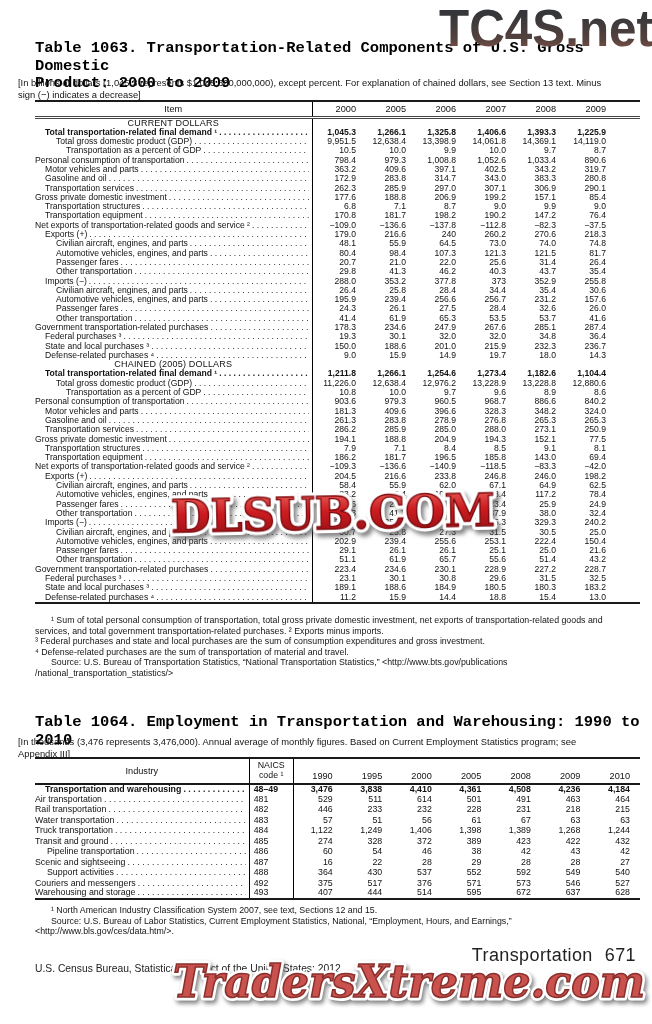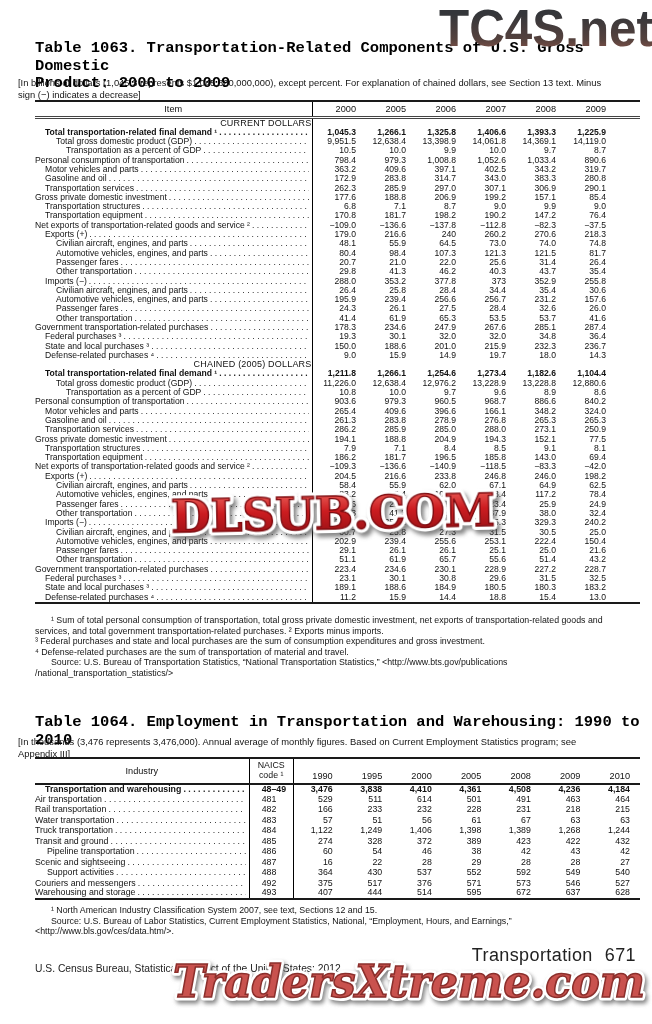--- a/index.html
+++ b/index.html
@@ -29,22 +29,22 @@
   #t64 th.year{vertical-align:bottom;padding-bottom:2px;padding-right:10px}
   #t64 th.ind-h{vertical-align:middle}
   #t63 tbody tr{height:9.3px}
   #t64 tbody tr{height:10.45px}
   tr.sec{height:13px}
   td{font-size:8.6px;line-height:9.2px;padding:0;vertical-align:middle;color:#111}
   #t64 td{font-size:8.8px}
   td.num{text-align:right;padding-right:6px;white-space:nowrap}
   #t64 td.num{padding-right:10px}
   td.item{border-right:1px solid #000;overflow:hidden}
-  td.naics{border-right:1px solid #000;padding-left:12px;white-space:nowrap}
-  td.sechead{text-align:right;font-size:9px;letter-spacing:.2px}
+  td.naics{border-right:1px solid #000;padding-left:4px;white-space:nowrap}
+  td.sechead{text-align:center;font-size:9px;letter-spacing:.2px}
   .lead{display:flex;align-items:baseline;overflow:hidden;padding-right:3px}
   .lbl{white-space:nowrap}
   tr.b td,tr.b .lbl,tr.b .dots{font-weight:bold}
   .dots{flex:1 1 auto;overflow:hidden;white-space:nowrap;margin-left:2px;color:#222}
   .dots::after{content:". . . . . . . . . . . . . . . . . . . . . . . . . . . . . . . . . . . . . . . . . . . . . . . . . . . . . . . . . . . . . . . . . . . . . . . . . . . . . . . . . . . ."}
   
   .fnblock{position:absolute;left:35px;width:584px}
   #t63-fn{top:615px}
   #t64-fn{top:905px}
   .fn{font-size:8.8px;line-height:10.5px;color:#141414}
@@ -548,24 +548,24 @@
           <td class="num">840.2</td>
           <td class="sp"></td>
         </tr>
         <tr>
           <td class="item">
             <div class="lead">
               <span class="lbl" style="margin-left: 10px;">Motor vehicles and parts</span>
               <span class="dots"></span>
             </div>
           </td>
-          <td class="num">265.4</td>
+          <td class="num">181.3</td>
           <td class="num">409.6</td>
           <td class="num">396.6</td>
-          <td class="num">166.1</td>
+          <td class="num">328.3</td>
           <td class="num">348.2</td>
           <td class="num">324.0</td>
           <td class="sp"></td>
         </tr>
         <tr>
           <td class="item">
             <div class="lead">
               <span class="lbl" style="margin-left: 10px;">Gasoline and oil</span>
               <span class="dots"></span>
             </div>
@@ -938,21 +938,21 @@
           <td class="num">464</td>
         </tr>
         <tr>
           <td class="item">
             <div class="lead">
               <span class="lbl" style="margin-left: 0px;">Rail transportation</span>
               <span class="dots"></span>
             </div>
           </td>
           <td class="naics">482</td>
-          <td class="num">166</td>
+          <td class="num">446</td>
           <td class="num">233</td>
           <td class="num">232</td>
           <td class="num">228</td>
           <td class="num">231</td>
           <td class="num">218</td>
           <td class="num">215</td>
         </tr>
         <tr>
           <td class="item">
             <div class="lead">

